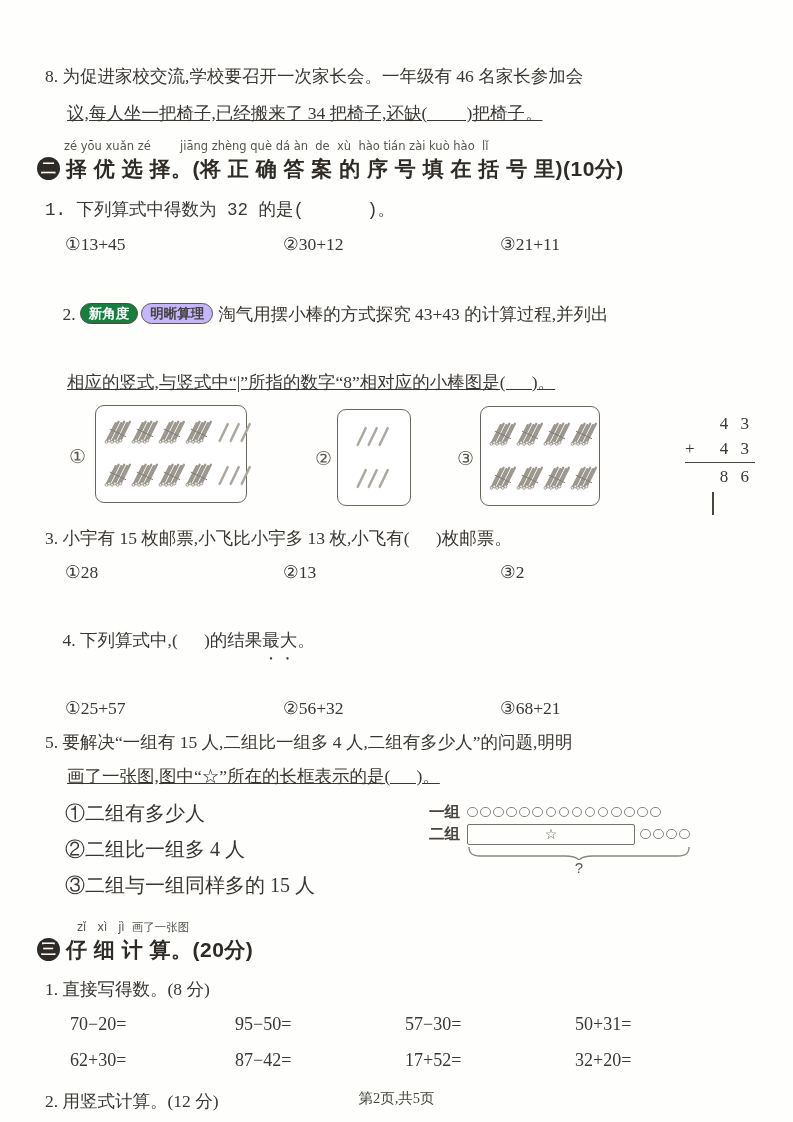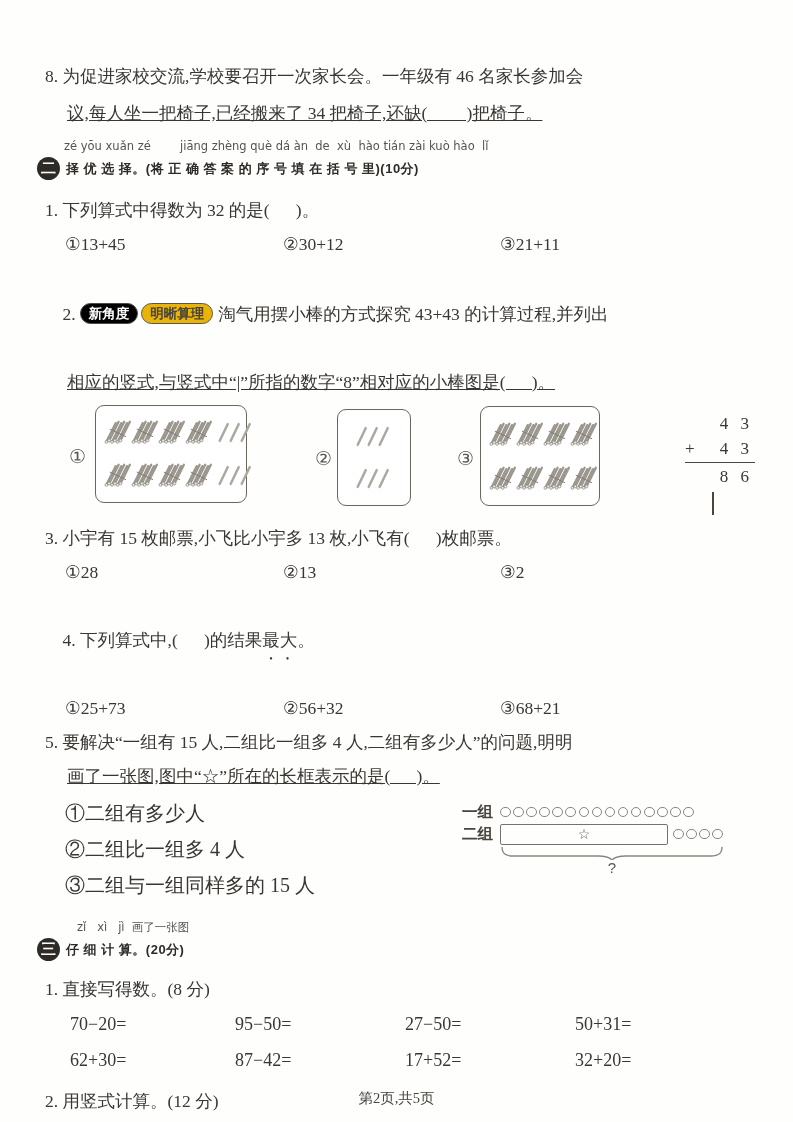--- a/index.html
+++ b/index.html
@@ -14,28 +14,28 @@
   .opts3{display:grid;grid-template-columns:218px 217px auto;margin-left:20px;
          font-size:17.5px;line-height:34px;}
   
   .pinyin{font-size:11.5px;color:#57534c;line-height:15px;margin-top:7px;
           font-family:"DejaVu Sans",sans-serif;white-space:pre-wrap;}
   .sec{display:flex;align-items:center;margin-left:-8px;height:29px;}
   .circle-num{width:23px;height:23px;border-radius:50%;background:#2e2b26;color:#fff;
               font-weight:bold;display:inline-flex;align-items:center;justify-content:center;
               font-size:15px;margin-right:6px;flex:0 0 auto;
               font-family:"Liberation Sans","DejaVu Sans",sans-serif;}
-  .sec-title{font-size:13px;font-weight:bold;color:#2e2b26;letter-spacing:.5px;
+  .sec-title{font-size:21px;font-weight:bold;color:#2e2b26;letter-spacing:.5px;
              font-family:"Liberation Sans","DejaVu Sans",sans-serif;white-space:pre-wrap;}
   
   .badge{display:inline-block;border-radius:11px;font-size:13.5px;font-weight:bold;
          font-family:"Liberation Sans","DejaVu Sans",sans-serif;padding:1px 8px;line-height:17px;
          vertical-align:2px;}
-  .badge-dark{background:#000000;color:#fff;border:1px solid #4c493f;margin:0 3px 0 4px;}
-  .badge-light{background:#eab308;color:#45423a;border:1.5px solid #5a564d;margin-right:5px;}
+  .badge-dark{background:#15803d;color:#fff;border:1px solid #4c493f;margin:0 3px 0 4px;}
+  .badge-light{background:#c4b5fd;color:#45423a;border:1.5px solid #5a564d;margin-right:5px;}
   
   .fig{position:relative;height:112px;margin-top:4px;}
   .fig-label{position:absolute;font-size:19px;color:#5a564f;}
   .stickbox{position:absolute;border:1.5px solid #6b675f;border-radius:9px;background:#fff;
             display:flex;flex-direction:column;justify-content:space-around;padding:5px 7px;}
   .stickrow{display:flex;align-items:center;}
   .bundle{width:29px;height:31px;margin-right:-2px;flex:0 0 auto;}
   .stick{width:15px;height:27px;margin-left:-4px;flex:0 0 auto;}
   .stickgap{width:9px;flex:0 0 auto;}
   
@@ -44,40 +44,40 @@
   .vc-plus{float:left;letter-spacing:0;}
   .vc-line{border-top:1.5px solid #4a463f;margin-top:1px;margin-bottom:1px;}
   .vc-pointer{width:1.5px;height:23px;background:#4a463f;margin-left:27px;margin-top:3px;}
   
   .emph{position:relative;display:inline-block;}
   .emph::after{content:"\2022\2022";position:absolute;left:7px;top:19px;font-size:10px;
                letter-spacing:13px;color:#3a3733;}
   
   .q5-opts{position:relative;height:118px;margin-top:2px;}
   .q5-opt{font-size:20px;line-height:36px;padding-left:20px;white-space:pre-wrap;}
-  .diagram{position:absolute;left:417px;top:6px;width:300px;
+  .diagram{position:absolute;left:384px;top:6px;width:300px;
            font-family:"Liberation Sans","DejaVu Sans",sans-serif;}
   .d-row{display:flex;align-items:center;height:22px;}
   .d-label{font-size:15.5px;font-weight:bold;color:#49453e;width:38px;flex:0 0 auto;}
   .circ{width:10.5px;height:10.5px;border:1.2px solid #8a867e;border-radius:50%;
         display:inline-block;margin-right:2.6px;background:#fff;flex:0 0 auto;}
   .starbox{width:168px;height:21px;border:1.3px solid #77736b;border-radius:2px;
            display:flex;align-items:center;justify-content:center;font-size:14px;
            color:#5a564f;margin-right:5px;flex:0 0 auto;}
   .brace-wrap{margin-left:38px;width:224px;}
   .brace-wrap svg{display:block;}
   .qmark{text-align:center;font-size:15px;color:#5a564f;line-height:16px;}
   
   .calc4{display:grid;grid-template-columns:165px 170px 170px auto;margin-left:25px;
          font-size:18px;line-height:36px;}
   .calc3{display:grid;grid-template-columns:230px 240px auto;margin-left:25px;
          font-size:18px;line-height:36px;}
   .footer{position:absolute;left:0;right:0;bottom:14px;text-align:center;font-size:14.5px;
           color:#46433d;}
-  .mt8{margin-top:8px;} .mt10{margin-top:10px;} .mt6{margin-top:6px;}
+  .mt8{margin-top:8px;} .mt10{margin-top:10px;font-family:Liberation Mono, monospace;} .mt6{margin-top:6px;}
 </style>
 </head>
 <body>
 
 <div class="page">
 
   <div>
     <div class="qline t">8. 为促进家校交流,学校要召开一次家长会。一年级有 46 名家长参加会</div>
     <div class="qline t indent">议,每人坐一把椅子,已经搬来了 34 把椅子,还缺(         )把椅子。</div>
   </div>
@@ -414,21 +414,21 @@
   <div class="opts3">
     <span class="t">①28</span>
     <span class="t">②13</span>
     <span class="t">③2</span>
   </div>
 
   <div class="qline2 t">
     <span class="t">4. 下列算式中,(      )的结果</span><span class="emph t">最大</span><span class="t">。</span>
   </div>
   <div class="opts3">
-    <span class="t">①25+73</span>
+    <span class="t">①25+57</span>
     <span class="t">②56+32</span>
     <span class="t">③68+21</span>
   </div>
 
   <div class="qline2 t">5. 要解决“一组有 15 人,二组比一组多 4 人,二组有多少人”的问题,明明</div>
   <div class="qline2 t indent">画了一张图,图中“☆”所在的长框表示的是(      )。</div>
 
   <div class="q5-opts">
     <div class="q5-opt t">①二组有多少人</div>
     <div class="q5-opt t">②二组比一组多 4 人</div>
@@ -477,21 +477,21 @@
   <div class="pinyin" style="margin-left:32px">zǐ   xì   jì  画了一张图</div>
   <div class="sec">
     <span class="circle-num">三</span>
     <span class="sec-title t">仔 细 计 算。(20分)</span>
   </div>
 
   <div class="qline2 t mt8">1. 直接写得数。(8 分)</div>
   <div class="calc4">
     <span class="t">70−20=</span>
     <span class="t">95−50=</span>
-    <span class="t">27−50=</span>
+    <span class="t">57−30=</span>
     <span class="t">50+31=</span>
   </div>
   <div class="calc4">
     <span class="t">62+30=</span>
     <span class="t">87−42=</span>
     <span class="t">17+52=</span>
     <span class="t">32+20=</span>
   </div>
 
   <div class="qline2 t mt6">2. 用竖式计算。(12 分)</div>

